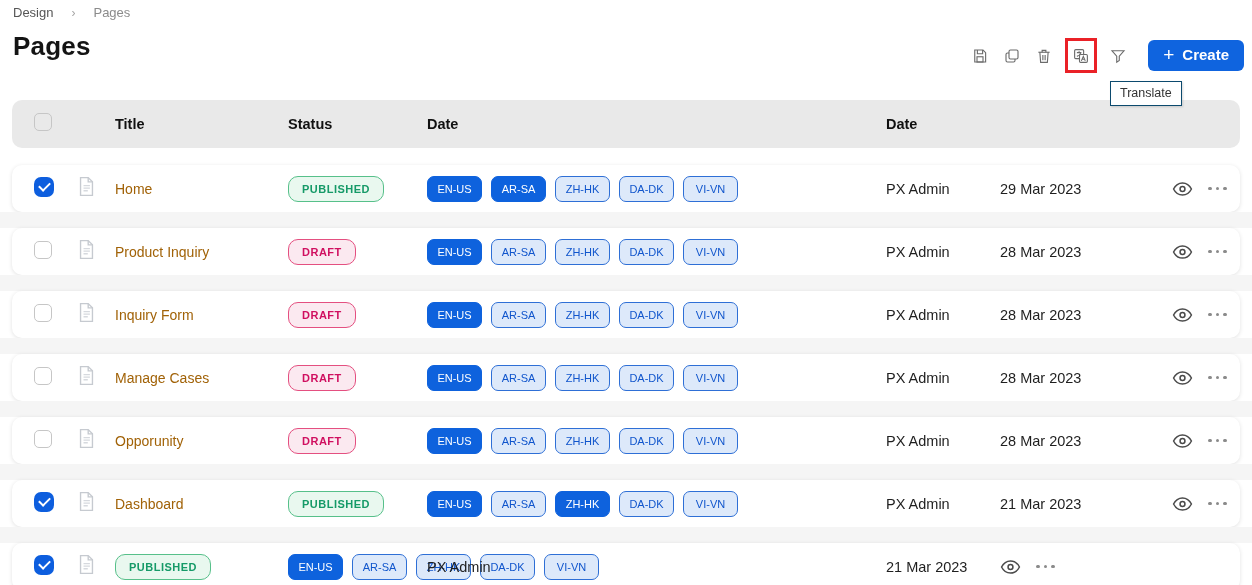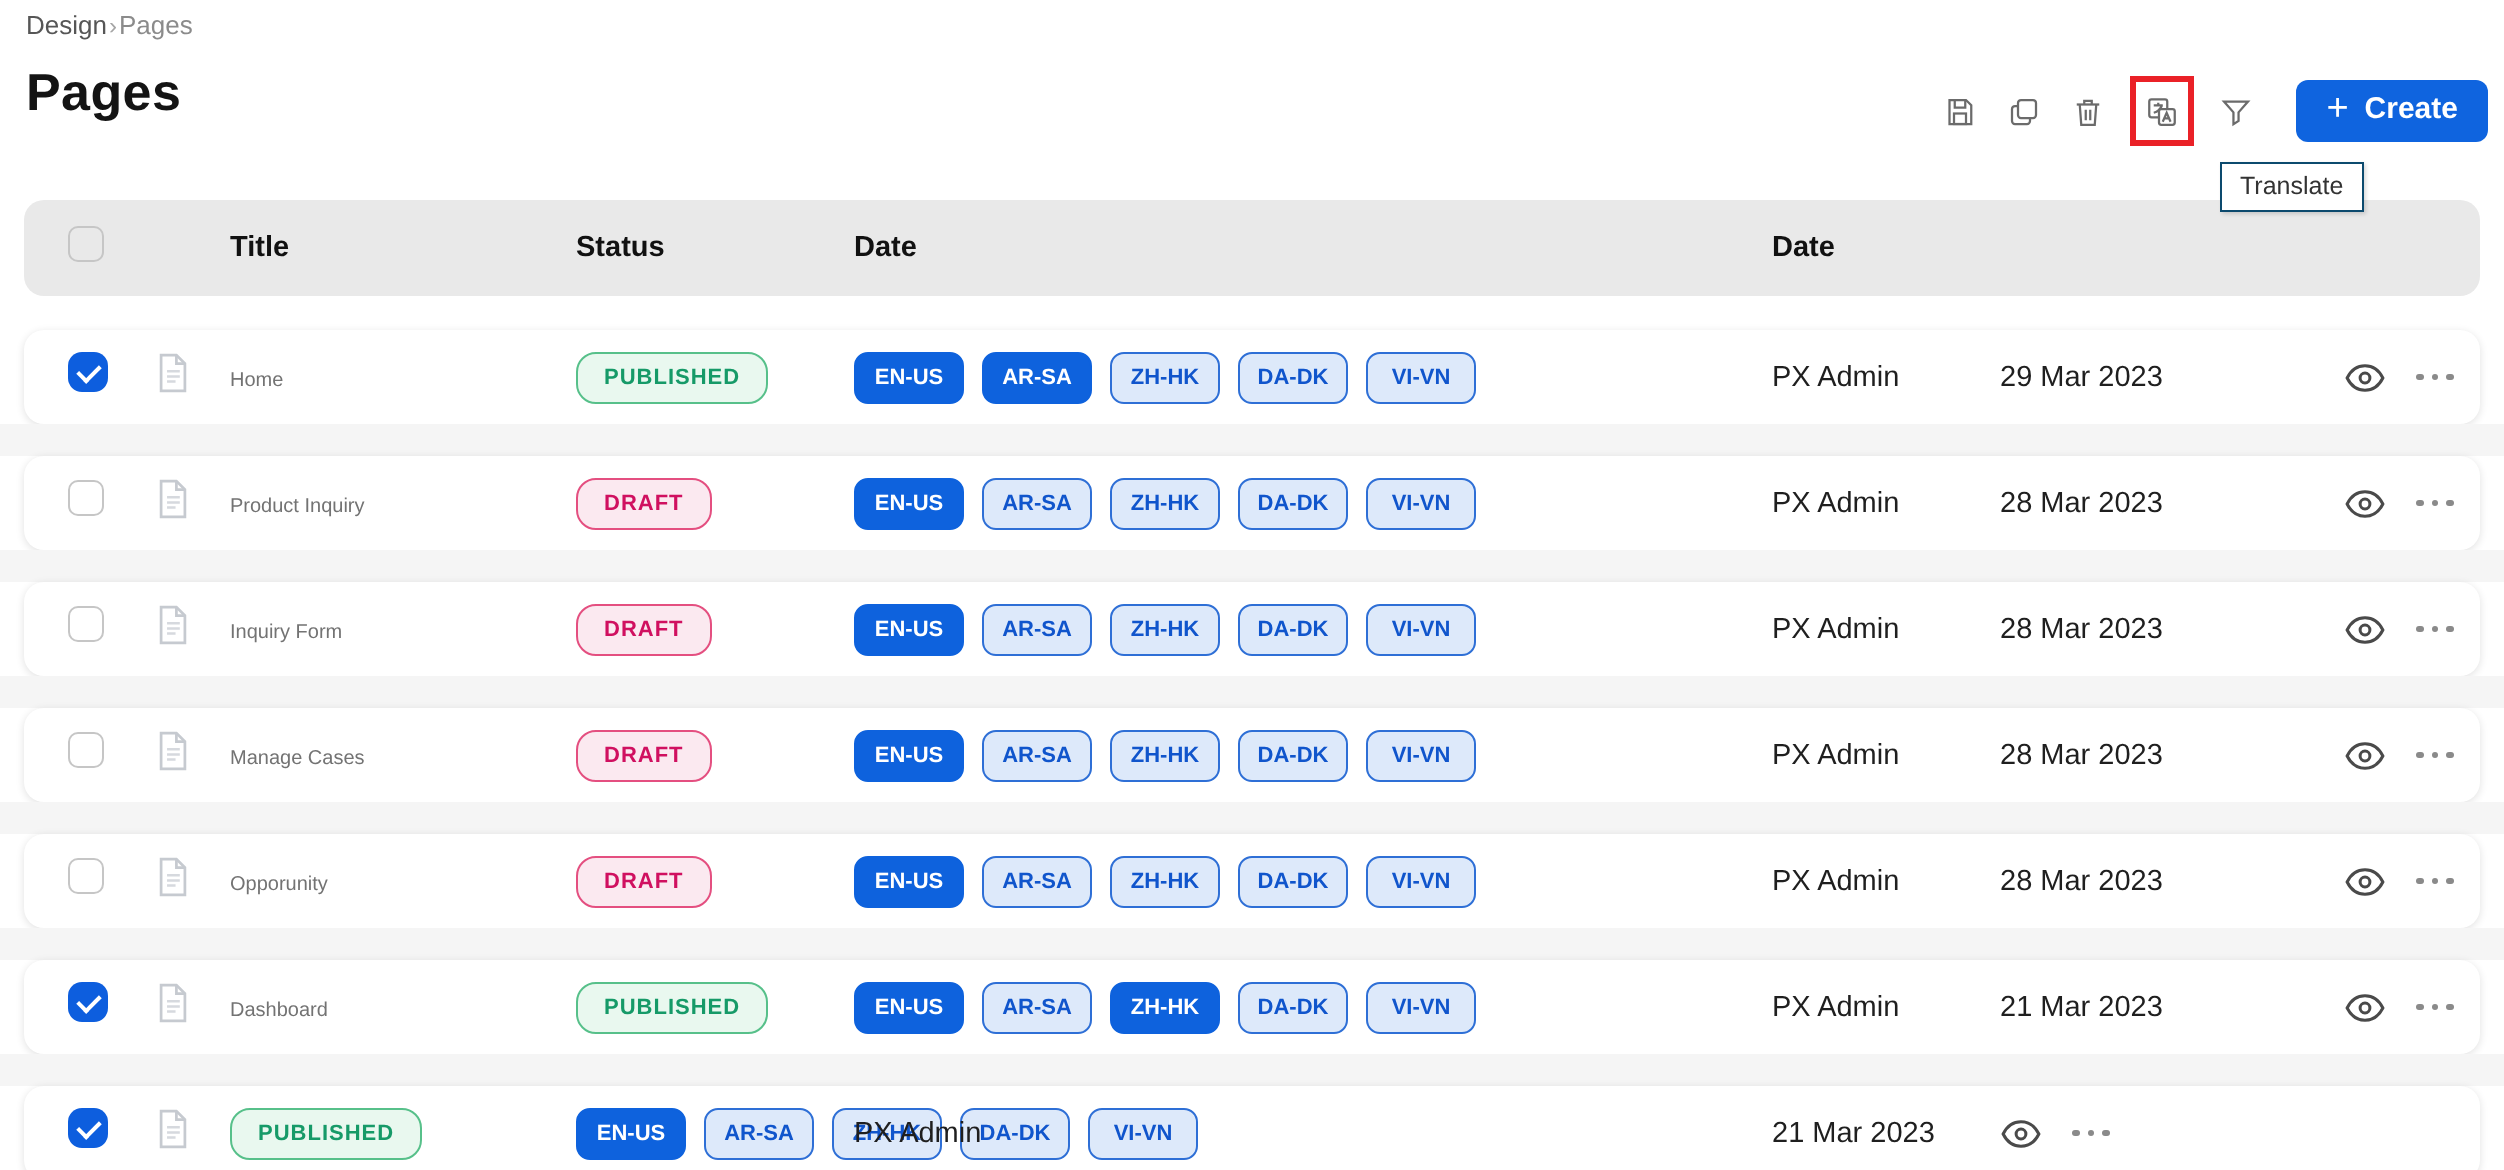--- a/index.html
+++ b/index.html
@@ -5,21 +5,21 @@
   * { margin:0; padding:0; box-sizing:border-box; }
   html,body { width:1252px; height:585px; }
   body {
     font-family:"Liberation Sans", sans-serif;
     background:#ffffff;
     position:relative;
     overflow:hidden;
     color:#1f1f1f;
   }
   
-  .breadcrumb { padding:5px 0 0 13px; font-size:13px; color:#8b8b8b; display:flex; gap:1px; align-items:center; }
+  .breadcrumb { padding:5px 0 0 13px; font-size:13px; color:#8b8b8b; display:flex; gap:18px; align-items:center; }
   .breadcrumb .crumb-link { color:#565656; text-decoration:none; cursor:pointer; }
   .breadcrumb .sep { color:#a5a5a5; font-size:12px; }
   
   h1.page-title { margin:11px 0 0 13px; font-size:26px; font-weight:700; color:#141414; letter-spacing:.2px; }
   
   .toolbar { position:absolute; top:38px; right:8px; display:flex; align-items:center; gap:14px; }
   .icon-btn { width:18px; height:18px; display:flex; align-items:center; justify-content:center; background:none; border:none; cursor:pointer; padding:0; }
   .icon-btn svg { width:18px; height:18px; stroke:#6b6b6b; fill:none; stroke-width:1.5; }
   .translate-wrap { border:3px solid #ea2127; padding:6px 4px 5px; margin:0 -2px; display:flex; align-items:center; }
   .create-btn { display:flex; align-items:center; gap:8px; background:#0f64df; color:#fff; border:none; border-radius:6px; padding:5px 15px 7px; cursor:pointer; margin-left:7px; }
@@ -34,28 +34,28 @@
   .row-card { margin:0 12px; height:47px; background:#fff; border-radius:10px; box-shadow:0 1px 4px rgba(0,0,0,.12); }
   .row-gap { height:16px; background:#f5f5f5; }
   
   .checkbox { width:18px; height:18px; border:1.5px solid #c6c6c6; border-radius:5px; background:transparent; display:inline-block; position:relative; cursor:pointer; }
   .row-card .checkbox { background:#fff; }
   .checkbox.checked { width:20px; height:20px; background:#0d5ede; border:none; border-radius:7px; }
   .checkbox.checked::after { content:""; position:absolute; left:5px; top:5.5px; width:9px; height:5px; border-left:2px solid #fff; border-bottom:2px solid #fff; transform:rotate(-45deg); }
   
   .doc-icon svg { width:17px; height:21px; }
   
-  .title-link { font-size:10px; color:#737373; text-decoration:none; cursor:pointer; }
+  .title-link { font-size:14px; color:#a16207; text-decoration:none; cursor:pointer; }
   
   .status-badge { display:inline-block; font-size:11px; font-weight:700; letter-spacing:.5px; padding:6px 13px 6px; border-radius:10px; }
   .status-badge.published { color:#169a68; background:#e9f8ef; border:1.5px solid #57c08a; }
   .status-badge.draft { color:#d01060; background:#fbe9f0; border:1.5px solid #e44f80; }
   
   .langs { display:flex; gap:9px; }
-  .lang-badge { min-width:55px; text-align:center; font-size:11px; font-weight:700; padding:6px 6px; border-radius:7px; cursor:pointer; }
+  .lang-badge { min-width:55px; text-align:center; font-size:11px; font-weight:400; padding:6px 6px; border-radius:7px; cursor:pointer; }
   .lang-badge.filled { background:#0e62dd; color:#fff; border:1.5px solid #0e62dd; }
   .lang-badge.outline { background:#dde9fa; color:#1055cc; border:1.5px solid #2e6fd6; }
   
   .owner, .date { font-size:14.5px; color:#1f1f1f; }
   
   .actions { display:flex; align-items:center; gap:15px; }
   .eye-btn { background:none; border:none; padding:0; cursor:pointer; display:flex; }
   .eye-btn svg { width:21px; height:16px; stroke:#4a4a4a; fill:none; stroke-width:1.6; }
   .ellipsis { display:flex; gap:4px; cursor:pointer; }
   .ellipsis i { width:3.5px; height:3.5px; border-radius:50%; background:#8a8a8a; }

